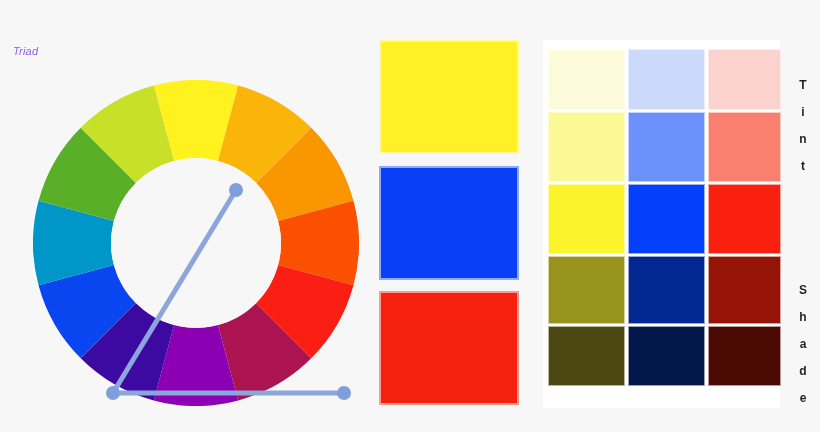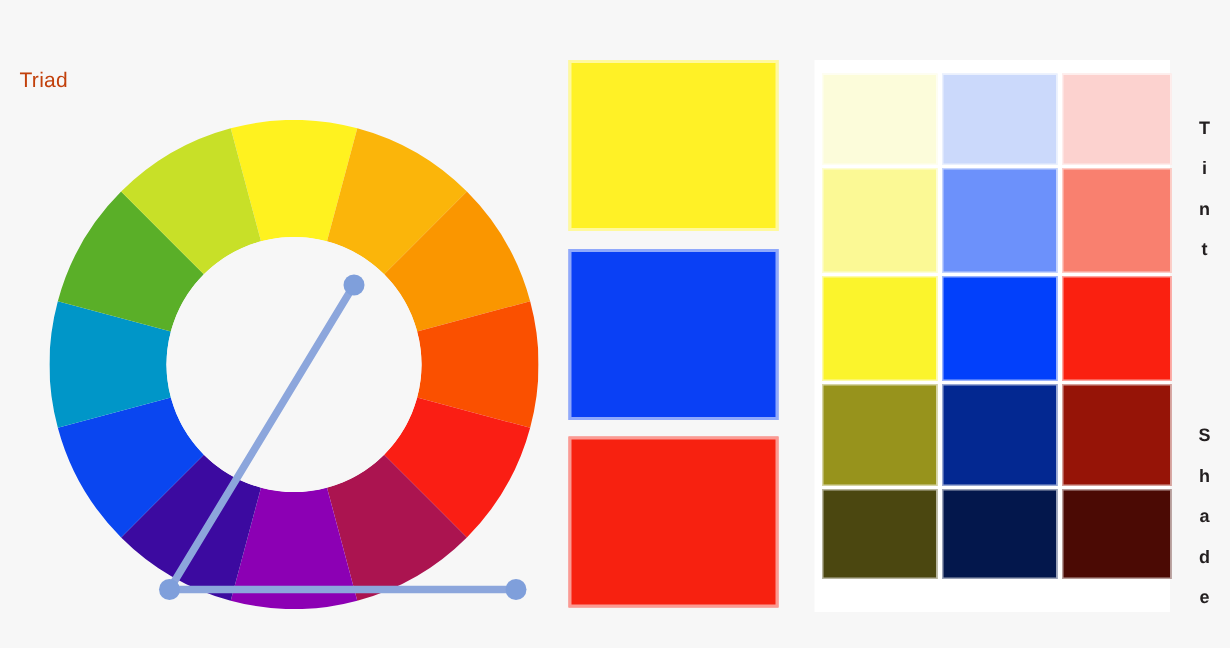--- a/index.html
+++ b/index.html
@@ -15,24 +15,25 @@
     overflow: hidden;
     font-family: "Liberation Sans", sans-serif;
     -webkit-font-smoothing: antialiased;
   }
 
   
   #scheme-label {
     position: absolute;
     left: 13px;
     top: 45px;
-    font-size: 14px;
-    color: #c2410c;
+    font-size: 11px;
+    color: #8b5cf6;
     letter-spacing: 0.2px;
     white-space: nowrap;
+    font-style: italic;
   }
 
   
   #wheel-wrap {
     position: absolute;
     left: 33px;
     top: 80px;
     width: 326px;
     height: 326px;
   }

